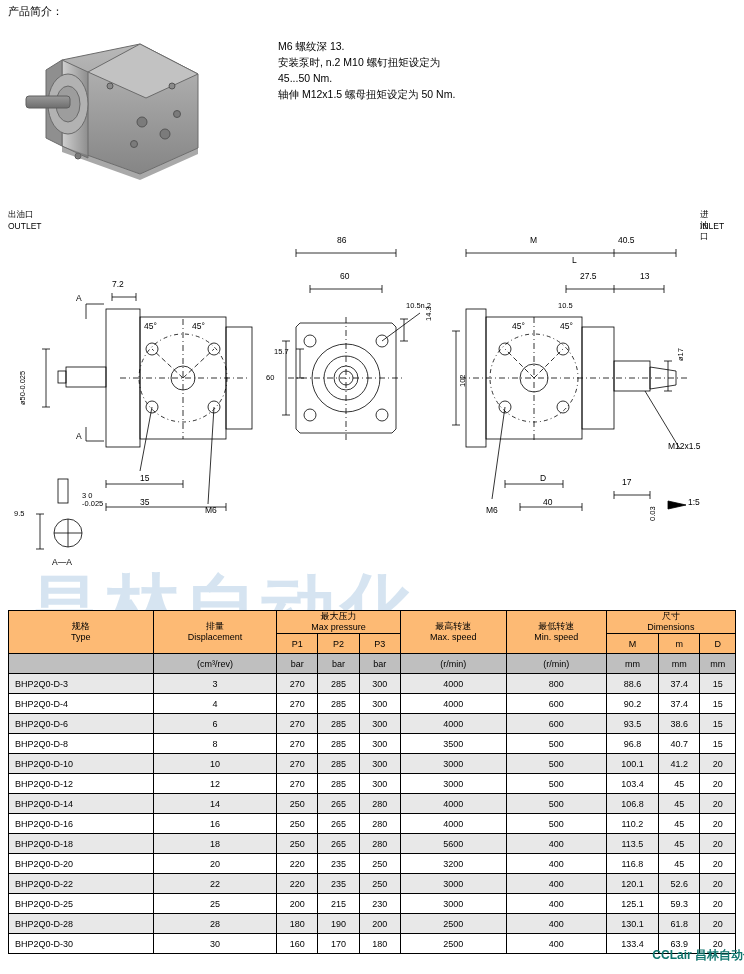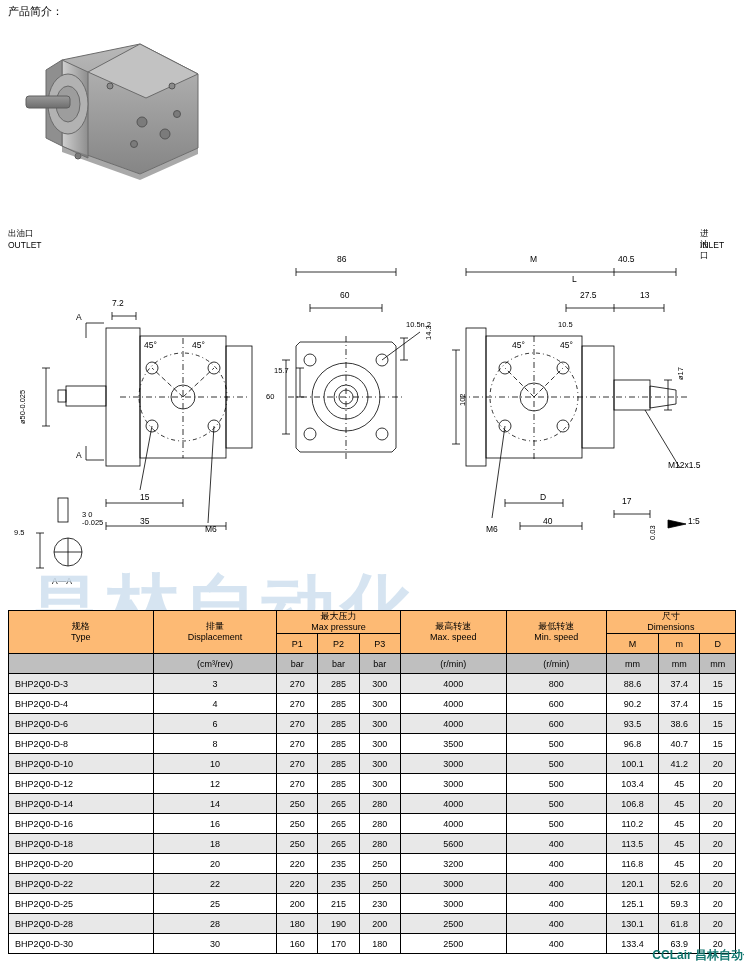--- a/index.html
+++ b/index.html
@@ -16,21 +16,21 @@
   
   .photo{position:absolute;left:22px;top:26px;width:190px;height:160px;}
   .photo svg{display:block;}
 
   
   .note{position:absolute;font-size:10.5px;line-height:16px;white-space:pre-line;}
   .note-cn{left:278px;top:38px;width:200px;}
   .note-en{left:505px;top:38px;width:215px;}
 
   
-  .drawing{position:absolute;left:0;top:228px;width:596px;height:375px;}
+  .drawing{position:absolute;left:0;top:209px;width:596px;height:375px;}
   .lbl{position:absolute;font-size:8.5px;color:#000;font-family:"Liberation Sans",sans-serif;}
   .lbl.sm{font-size:7.5px;}
   .port{position:absolute;font-size:8.5px;line-height:11px;}
 
   
   .wm{position:absolute;left:95px;top:255px;font-size:86px;font-weight:bold;
       color:#c9d9ea;letter-spacing:6px;font-family:"Liberation Sans",sans-serif;
       opacity:.85;pointer-events:none;}
   .wm2{position:absolute;left:28px;top:560px;font-size:74px;font-weight:bold;
       color:#cfe0ef;letter-spacing:4px;opacity:.85;pointer-events:none;}
@@ -91,20 +91,24 @@
       <circle cx="112" cy="118" r="3.5" fill="#7b7b7b" stroke="#555"></circle>
       <circle cx="155" cy="88" r="3.5" fill="#7b7b7b" stroke="#555"></circle>
       <circle cx="88" cy="60" r="3" fill="#8b8b8b" stroke="#555"></circle>
       <circle cx="150" cy="60" r="3" fill="#8b8b8b" stroke="#555"></circle>
       <circle cx="56" cy="130" r="3" fill="#8b8b8b" stroke="#555"></circle>
 
       <path d="M40 120 L118 148 L176 122 L176 128 L118 154 L40 126 Z" fill="#6f6f6f" opacity=".6"></path>
     </svg>
   </div>
 
+  <div class="note note-cn">M6 螺纹深 13.
+安装泵时, n.2 M10 螺钉扭矩设定为
+45...50 Nm.
+轴伸 M12x1.5 螺母扭矩设定为 50 Nm.</div>
 
   <div class="drawing">
 
     <div class="port" style="left:8px;top:0px;">出油口</div>
     <div class="port" style="left:8px;top:12px;">OUTLET</div>
     <div class="port" style="left:700px;top:0px;">进油口</div>
     <div class="port" style="left:700px;top:12px;">INLET</div>
 
     <svg width="744" height="375" viewBox="0 0 744 375" style="position:absolute;left:0;top:0;">
       <g stroke="#000" fill="none" stroke-width="0.8">

